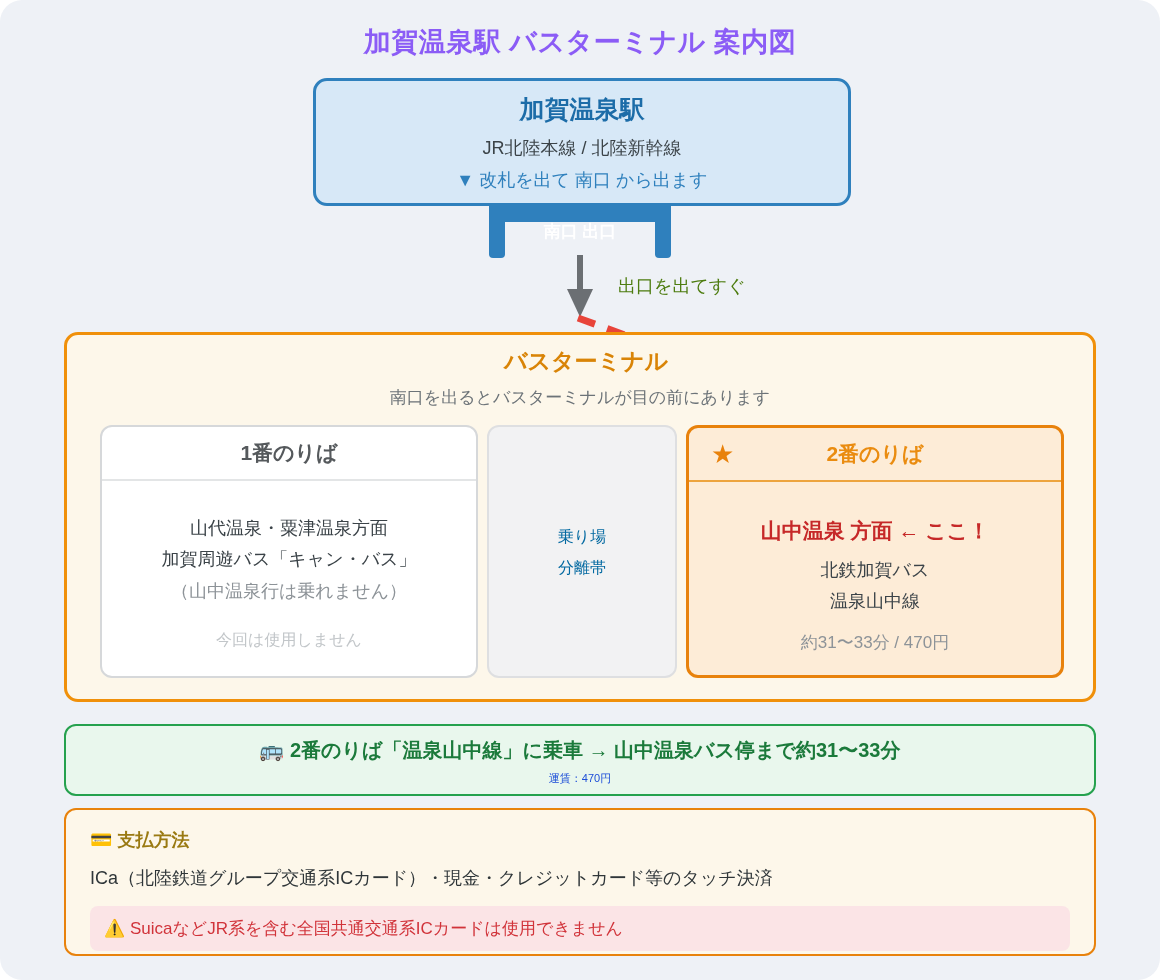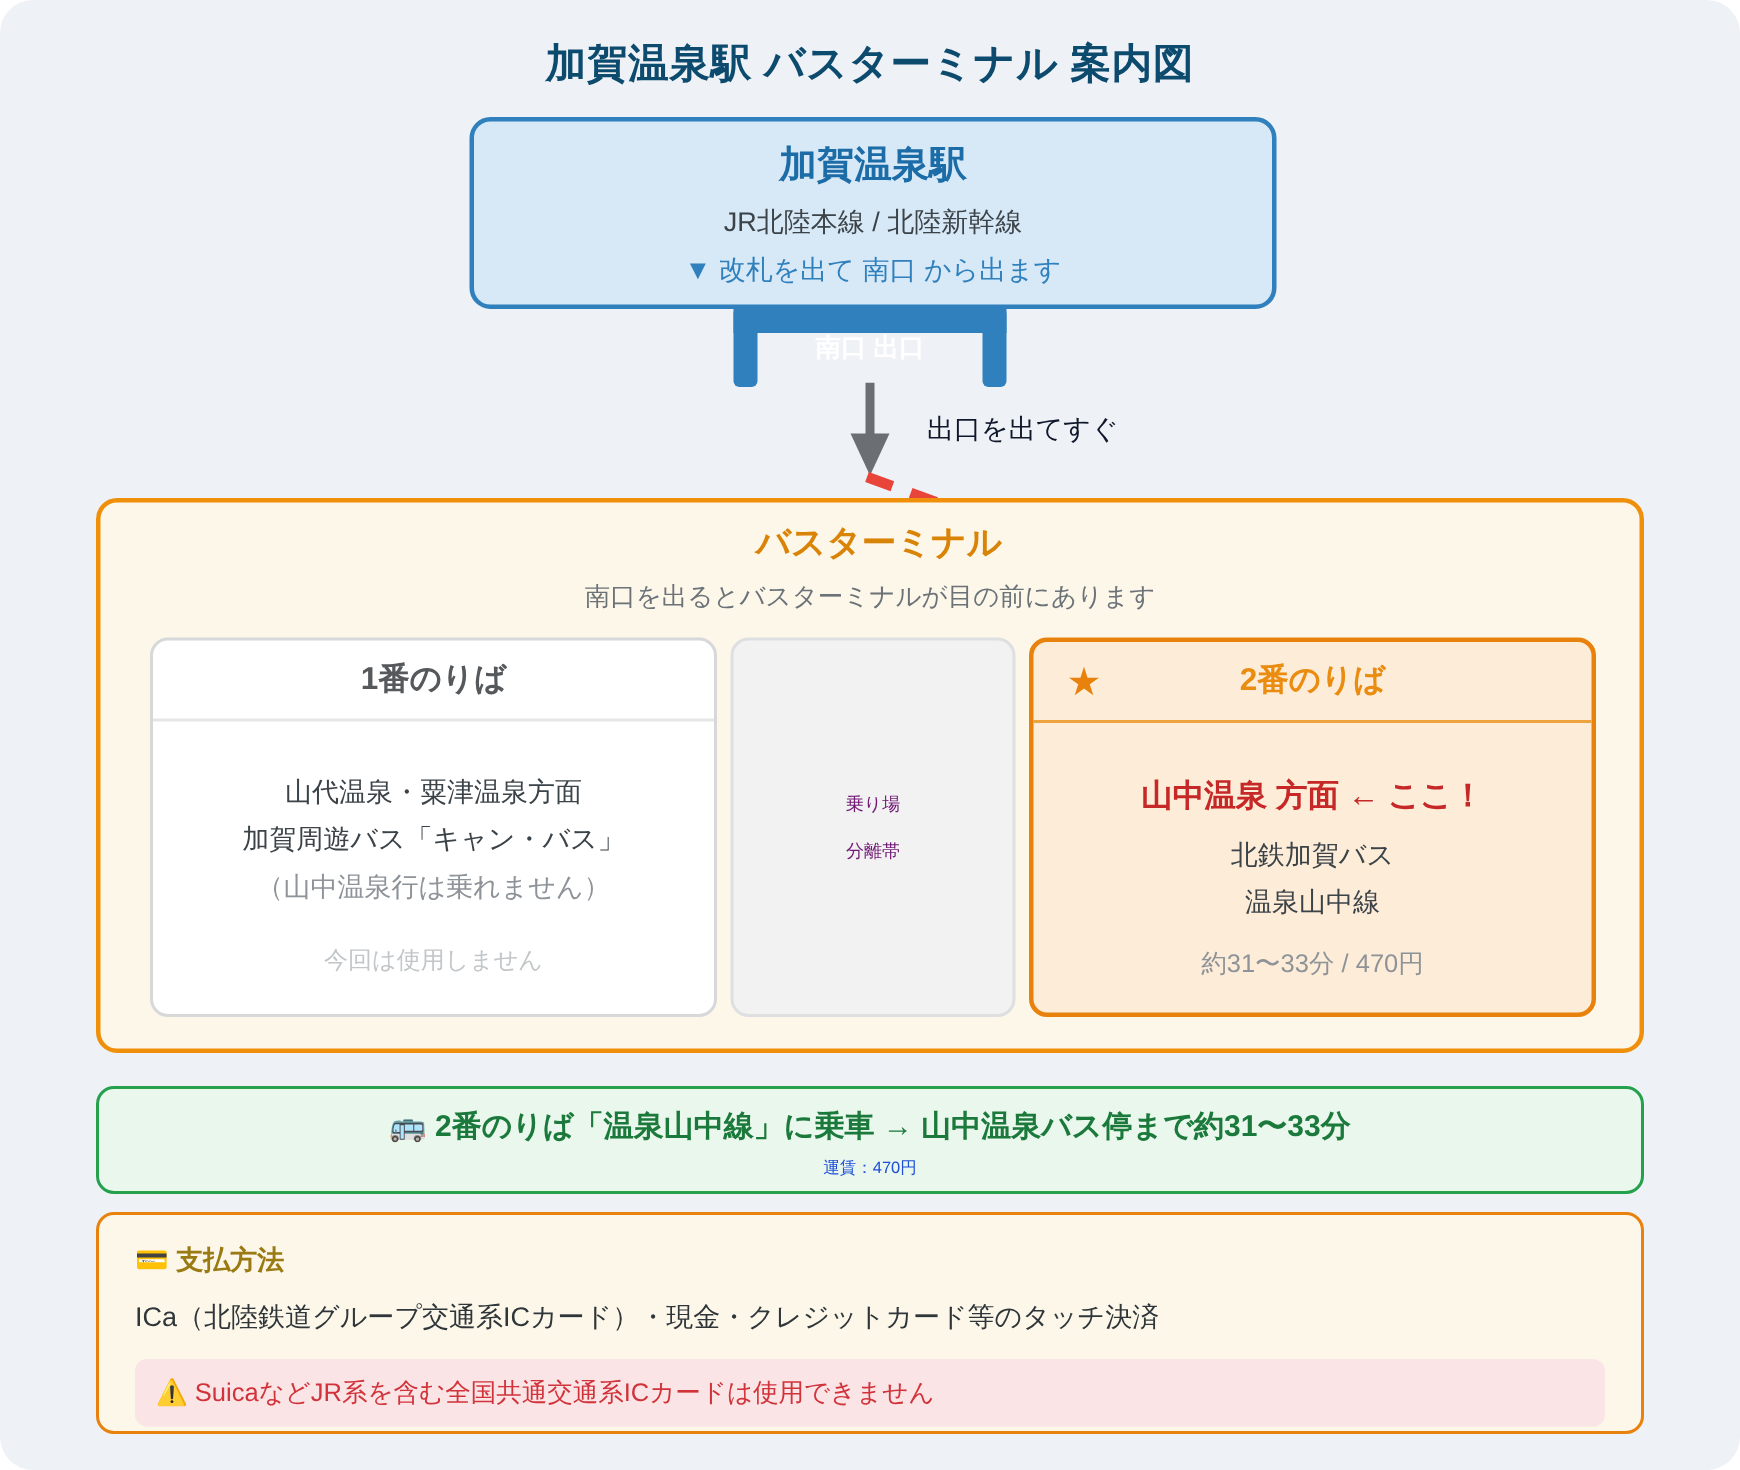--- a/index.html
+++ b/index.html
@@ -13,21 +13,21 @@
     position:absolute;inset:0;
     background:#eef1f6;
     border-radius:22px;
     overflow:hidden;
   }
 
   
   #title{
     position:absolute;left:0;top:24px;width:1160px;
     text-align:center;
-    font-size:27px;font-weight:bold;color:#0c4a6e;
+    font-size:27px;font-weight:bold;color:#8b5cf6;
     letter-spacing:.5px;
   }
 
   
   #station{
     position:absolute;left:313px;top:78px;width:538px;height:128px;
     background:#d7e8f7;
     border:3px solid #2f80bd;
     border-radius:14px;
     box-sizing:border-box;
@@ -59,21 +59,21 @@
   #exit-tab .leg.r{right:0;}
   #exit-tab .lbl{
     position:absolute;left:0;top:14px;width:182px;
     text-align:center;font-size:17px;font-weight:bold;color:#ffffff;
   }
 
   
   #downarrow{position:absolute;left:565px;top:255px;width:30px;height:62px;}
   #caption-exit{
     position:absolute;left:618px;top:274px;
-    font-size:18px;color:#0f172a;white-space:nowrap;
+    font-size:18px;color:#4d7c0f;white-space:nowrap;
   }
 
   
   #dashed{position:absolute;left:0;top:0;width:1160px;height:980px;pointer-events:none;}
 
   
   #terminal{
     position:absolute;left:64px;top:332px;width:1032px;height:370px;
     background:#fdf7ea;
     border:3px solid #f0900a;
@@ -114,21 +114,21 @@
   .plat.p1 .phead{color:#55595c;border-bottom:2px solid #e3e5e6;}
   .plat.p2 .phead{color:#ea8c10;border-bottom:2px solid #eda43e;}
   .plat.p2 .star{
     position:absolute;left:22px;top:0;font-size:26px;color:#e8820c;
     line-height:52px;
   }
   .plat .pbody{text-align:center;padding-top:32px;}
   .plat.p1 .l1,.plat.p1 .l2{font-size:18px;color:#3b4348;line-height:31px;}
   .plat.p1 .l3{font-size:18px;color:#8d9398;line-height:33px;}
   .plat.p1 .note{margin-top:22px;font-size:16px;color:#c2c6c9;}
-  .plat.mid .mtext{font-size:12px;color:#701a75;line-height:31px;text-align:center;}
+  .plat.mid .mtext{font-size:16px;color:#0369a1;line-height:31px;text-align:center;}
   .plat.p2 .r1{font-size:21px;font-weight:bold;color:#c62828;line-height:34px;}
   .plat.p2 .r2,.plat.p2 .r3{font-size:18px;color:#3b4348;line-height:31px;}
   .plat.p2 .r2{margin-top:7px;}
   .plat.p2 .r4{margin-top:14px;font-size:17px;color:#8d9398;}
 
   
   #summary{
     position:absolute;left:64px;top:724px;width:1032px;height:72px;
     background:#e9f7ed;border:2px solid #25a14e;border-radius:12px;
     box-sizing:border-box;text-align:center;

